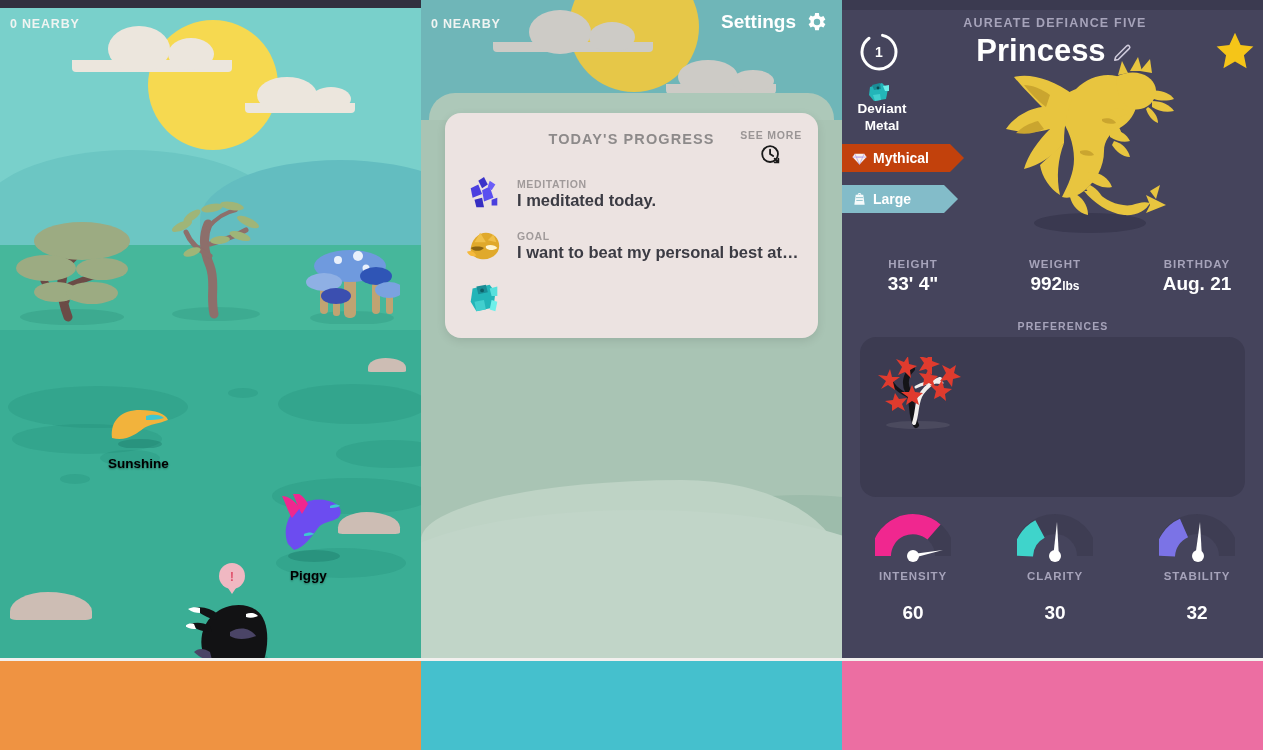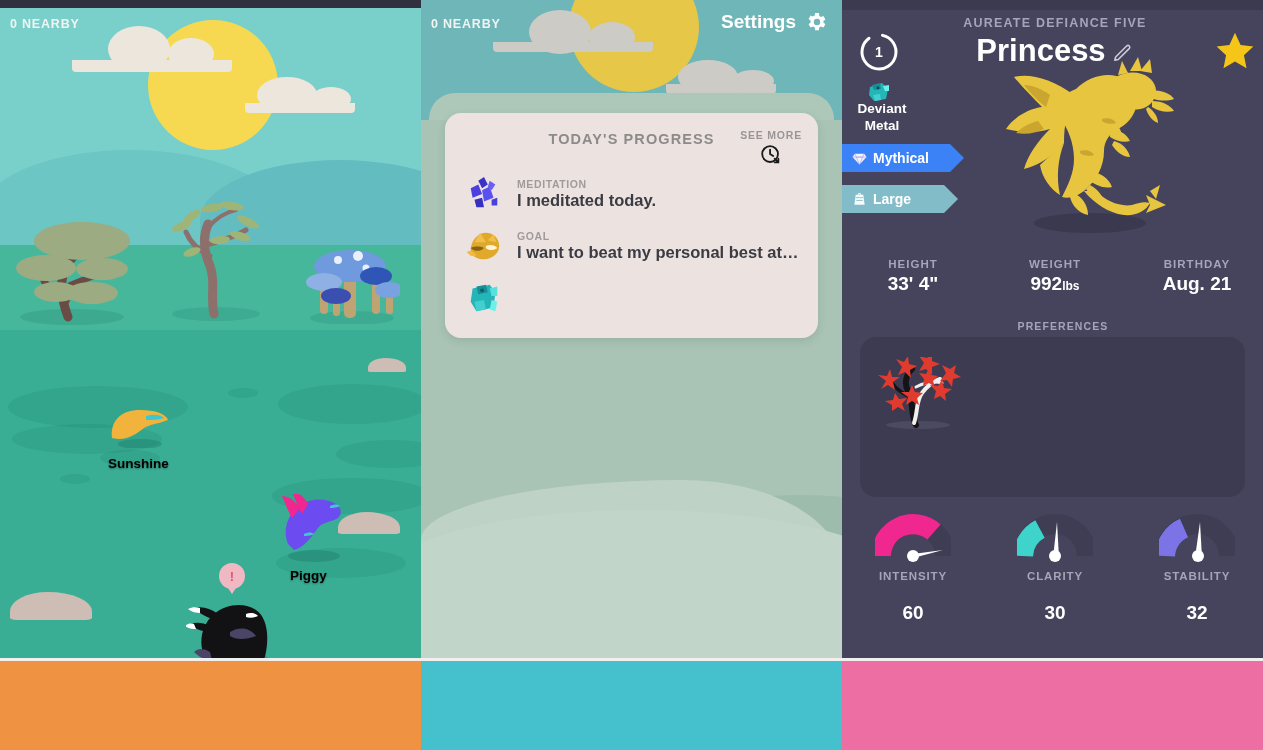--- a/index.html
+++ b/index.html
@@ -165,21 +165,21 @@
   .elem-icon { position: absolute; left: 24px; top: 79px; width: 26px; height: 26px; }
   .elem-label {
     position: absolute; left: 0; top: 100px; width: 80px; text-align: center;
     color: #ffffff; font-size: 13.5px; font-weight: 700; line-height: 17px;
   }
   .tag {
     position: absolute; left: 0; height: 28px; display: flex; align-items: center;
     gap: 6px; padding: 0 20px 0 10px; color: #ffffff; font-size: 14px; font-weight: 700;
     clip-path: polygon(0 0, calc(100% - 14px) 0, 100% 50%, calc(100% - 14px) 100%, 0 100%);
   }
-  #tag-rarity { top: 144px; width: 122px; background: #3b82f6; }
+  #tag-rarity { top: 144px; width: 122px; background: #c2410c; }
   #tag-size   { top: 185px; width: 116px; background: #83bcc9; }
 
   .pet-art { position: absolute; left: 148px; top: 55px; width: 190px; height: 180px; }
   .star-fav { position: absolute; right: 12px; top: 30px; width: 42px; height: 42px; cursor: pointer; }
 
   .stats-row { position: absolute; left: 0; right: 0; top: 258px; display: flex; }
   .stat-cell { flex: 1; text-align: center; }
   .stat-label { color: #a6a3ba; font-size: 11.5px; font-weight: 700; letter-spacing: 1px; }
   .stat-value { color: #ffffff; font-size: 19px; font-weight: 700; margin-top: 3px; }
   .stat-value .unit { font-size: 12px; font-weight: 700; }

